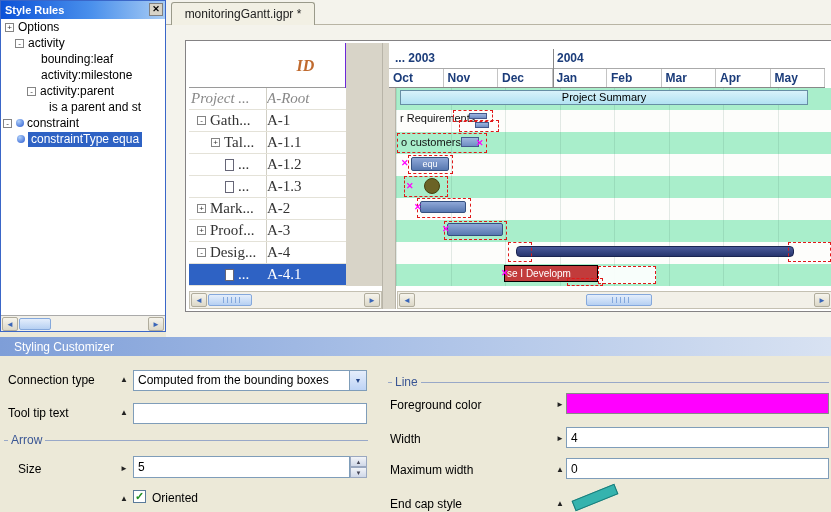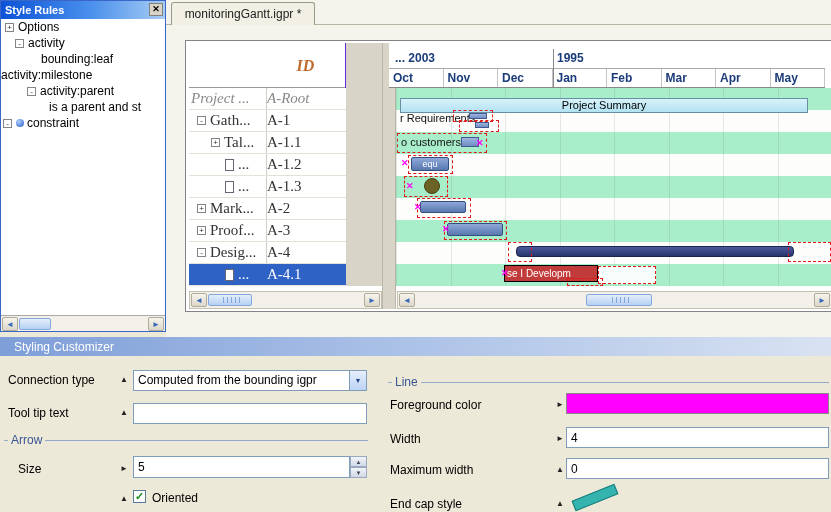--- a/index.html
+++ b/index.html
@@ -59,21 +59,21 @@
   
   .cbody { position:absolute; left:210px; top:47px; width:436px; height:198px; overflow:hidden; }
   .crow { height:22px; }
   .crow:nth-child(odd) { background:#A9EECB; }
   .crow:nth-child(even) { background:#FDFDFB; }
   .vgrid { position:absolute; inset:0; background-image:repeating-linear-gradient(90deg,
            rgba(60,110,90,0.14) 0, rgba(60,110,90,0.14) 1px, transparent 1px, transparent 54.5px); }
   .cbody > .bar, .cbody > .sel, .cbody > .glabel, .cbody > .xm, .cbody > .dot { position:absolute; }
 
   .bar.summary { height:15px; background:linear-gradient(#D8F2FA,#B2E2F2); border:1px solid #678FA4;
-                 font-size:11px; color:#000; text-align:center; line-height:13px; overflow:hidden;margin-top:8px; }
+                 font-size:11px; color:#000; text-align:center; line-height:13px; overflow:hidden; }
   .glabel { font-size:11px; color:#111; white-space:nowrap; }
   .sel { border:1px dashed #E01818; }
   .tinybar { position:absolute; background:linear-gradient(#9FB6DF,#6F8EC4); border:1px solid #44598C; }
   .abar { position:absolute; background:linear-gradient(#8FA8D8,#5878B0); border:1px solid #35507F;
           border-radius:2px; font-size:9px; color:#fff; text-align:center; line-height:12px; overflow:hidden; }
   .dot { width:16px; height:16px; border-radius:50%; background:#6B6326; border:1px solid #44400F; }
   .sbar { position:absolute; background:linear-gradient(#4A5A9A,#27356E); border:1px solid #1A2450;
           border-radius:4px; }
   .rbar { position:absolute; background:#C23B3B; border:1px solid #000; font-size:10px; color:#fff;
           line-height:15px; padding-left:2px; overflow:hidden; white-space:nowrap; }
@@ -247,21 +247,21 @@
       <div class="sbtn right">
           <span>►</span>
         </div>
     </div>
 
     <div class="splitter"></div>
 
     <div class="chead">
       <div class="yrow">
         <span class="ylab" style="left:6px">... 2003</span>
-        <span class="ylab" style="left:168px">1995</span>
+        <span class="ylab" style="left:168px">2004</span>
       </div>
       <div class="ydiv"></div>
       <div class="mrow">
         <div class="mcell">Oct</div>
         <div class="mcell">Nov</div>
         <div class="mcell">Dec</div>
         <div class="mcell">Jan</div>
         <div class="mcell">Feb</div>
         <div class="mcell">Mar</div>
         <div class="mcell">Apr</div>
@@ -343,56 +343,60 @@
         <span class="expbox">+</span>
         <span>Options</span>
       </div>
       <div class="titem" style="padding-left:14px">
         <span class="expbox">-</span>
         <span>activity</span>
       </div>
       <div class="titem" style="padding-left:40px">
         <span>bounding:leaf</span>
       </div>
-      <div class="titem" style="">
+      <div class="titem" style="padding-left:40px">
         <span>activity:milestone</span>
       </div>
       <div class="titem" style="padding-left:26px">
         <span class="expbox">-</span>
         <span>activity:parent</span>
       </div>
       <div class="titem" style="padding-left:48px">
         <span>is a parent and st</span>
       </div>
       <div class="titem" style="padding-left:2px">
         <span class="expbox">-</span>
         <span class="ball"></span>
         <span>constraint</span>
       </div>
+      <div class="titem" style="padding-left:16px">
+        <span class="ball"></span>
+        <span class="sel-label">constraintType equa</span>
+      </div>
     </div>
     <div class="win-scroll">
       <div class="sbtn left">
           <span>◄</span>
         </div>
       <div class="sthumb" style="left:18px; width:32px;"></div>
       <div class="sbtn right">
           <span>►</span>
         </div>
     </div>
   </div>
 
   <div class="cust-header">
     <span>Styling Customizer</span>
   </div>
   <div class="cust-body">
 
     <span class="flabel" style="left:8px; top:17px;">Connection type</span>
     <span class="marker" style="left:120px; top:19px;">▲</span>
     <div class="combo" style="left:133px; top:14px; width:234px;">
-      <span class="val">Computed from the bounding igpr</span>
+      <span class="val">Computed from the bounding boxes</span>
       <span class="btn">
           <span>▼</span>
         </span>
     </div>
 
     <span class="flabel" style="left:8px; top:50px;">Tool tip text</span>
     <span class="marker" style="left:120px; top:52px;">▲</span>
     <input class="tfield" style="left: 133px; top: 47px; width: 234px;" value="">
 
     <div class="group-line" style="left:4px; top:84px; width:364px;"></div>

